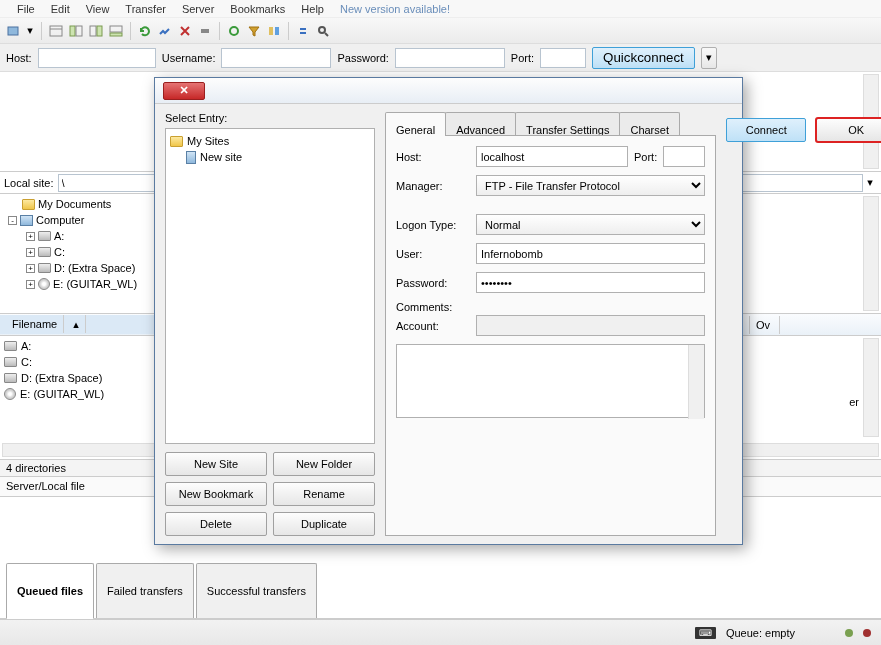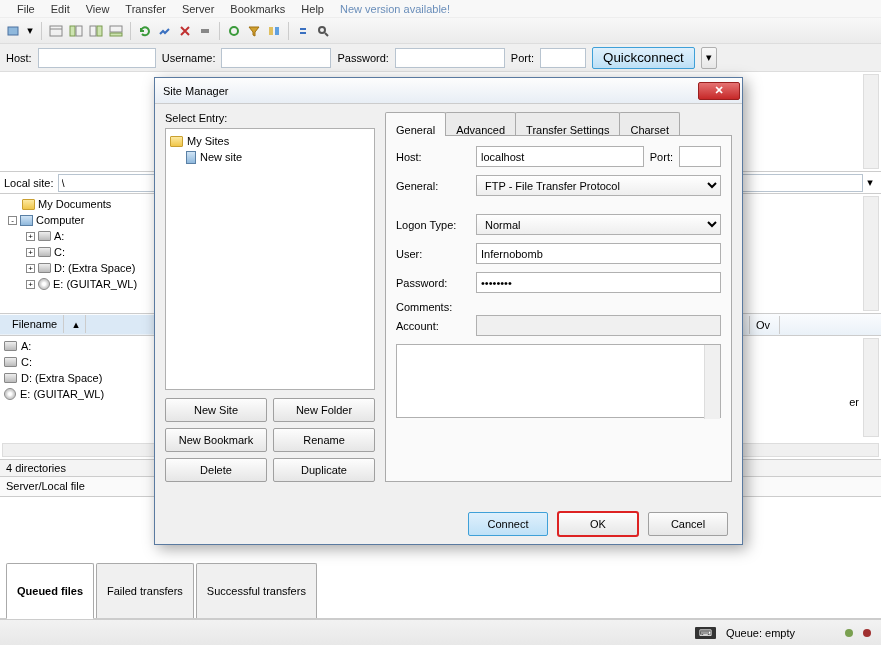--- a/index.html
+++ b/index.html
@@ -51,21 +51,21 @@
 .statusbar { position:absolute; bottom:0; left:0; right:0; height:26px; background:linear-gradient(#f2f2f2,#e8e8e8); border-top:1px solid #ccc; display:flex; align-items:center; justify-content:flex-end; padding:0 10px; gap:10px; }
 .led { width:8px; height:8px; border-radius:50%; display:inline-block; }
 
 
 .overlay { position:absolute; inset:0; }
 .dialog { position:absolute; left:154px; top:77px; width:589px; height:468px; background:#f0f0f0; border:1px solid #5a7aa0; box-shadow: 4px 4px 14px rgba(0,0,0,0.35); }
 .titlebar { height:26px; background:linear-gradient(#fdfdfd,#e8eef5); display:flex; align-items:center; padding:0 2px 0 8px; border-bottom:1px solid #ccc; }
 .titlebar .title { flex:1; }
 .closebtn { width:42px; height:18px; background:linear-gradient(#e57373,#c62828); border:1px solid #9a1f1f; border-radius:2px; color:#fff; display:flex; align-items:center; justify-content:center; font-weight:bold; }
 
-.dlgbody { display:flex; padding:8px 10px; gap:24px; height: calc(100% - 26px); flex-direction:column; }
+.dlgbody { display:flex; padding:8px 10px; gap:10px; height: calc(100% - 26px); flex-direction:row; }
 .dlgrow { display:flex; gap:10px; flex:1; }
 .leftpane { width:210px; display:flex; flex-direction:column; }
 .leftpane .lbl { margin-bottom:4px; }
 .entrylist { flex:1; background:#fff; border:1px solid #b0b0b0; padding:4px; }
 .entry { display:flex; align-items:center; height:16px; gap:4px; }
 .entry.selected span.txt { background:#2f7ecf; color:#fff; padding:0 2px; }
 .entry.selected { outline:1px dotted #888; outline-offset:-1px; }
 .btngrid { display:grid; grid-template-columns:1fr 1fr; gap:6px; margin-top:8px; }
 .dlgbtn { height:24px; border:1px solid #a0a0a0; background:linear-gradient(#fdfdfd,#e6e6e6); border-radius:2px; font-size:11px; cursor:default; }
 
@@ -303,21 +303,20 @@
   <span style="font-size:9px;background:#333;color:#fff;padding:1px 4px;border-radius:1px">⌨</span>
   <span>Queue: empty</span>
   <span style="width:30px"></span>
   <span class="led" style="background:#7aa050"></span>
   <span class="led" style="background:#a03030"></span>
 </div>
 
 <div class="overlay">
   <div class="dialog">
     <div class="titlebar">
-      <span class="title">Site Manager</span>
       <span class="closebtn">✕</span>
     </div>
     <div class="dlgbody">
       <div class="dlgrow">
         <div class="leftpane">
           <div class="lbl">Select Entry:</div>
           <div class="entrylist">
             <div class="entry">
                 <span class="ico-folder"></span>
                 <span class="txt">My Sites</span>
@@ -344,21 +343,21 @@
             <div class="dtab">Charset</div>
           </div>
           <div class="tabpanel">
             <div class="frow">
               <label>Host:</label>
               <input style="flex: 1 1 0%;" value="localhost">
               <label style="width:auto">Port:</label>
               <input style="width: 42px;" value="">
             </div>
             <div class="frow">
-              <label>General:</label>
+              <label>Manager:</label>
               <select style="flex:1"><option>FTP - File Transfer Protocol</option></select>
             </div>
             <div style="height:10px"></div>
             <div class="frow">
               <label>Logon Type:</label>
               <select style="flex:1"><option>Normal</option></select>
             </div>
             <div class="frow">
               <label>User:</label>
               <input style="flex: 1 1 0%;" value="Infernobomb">

